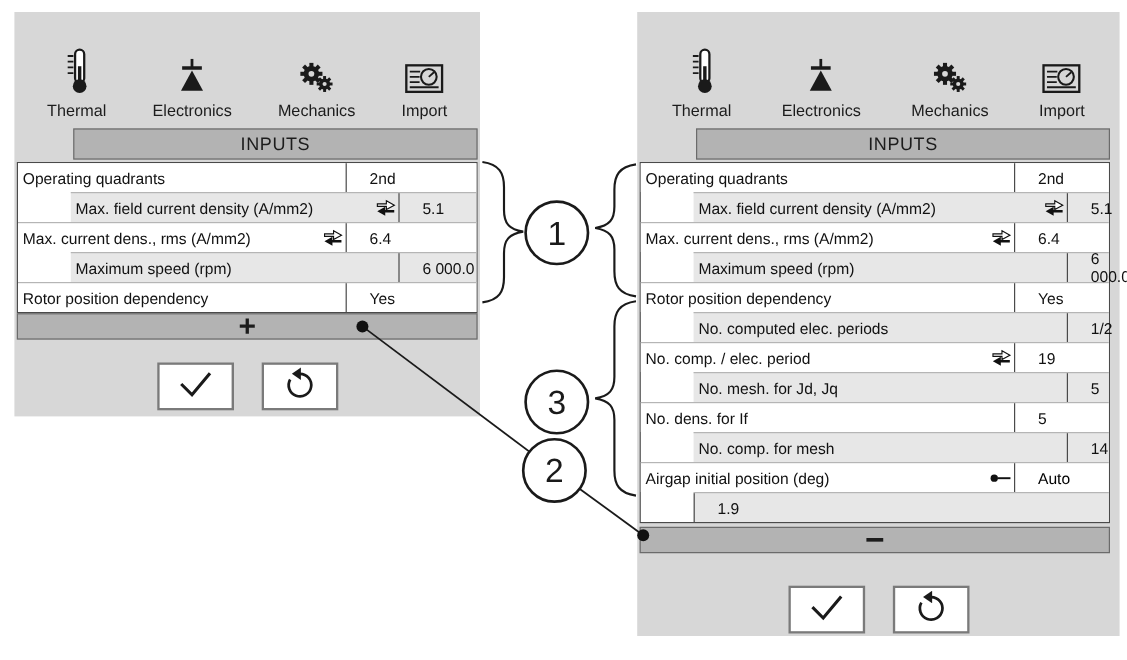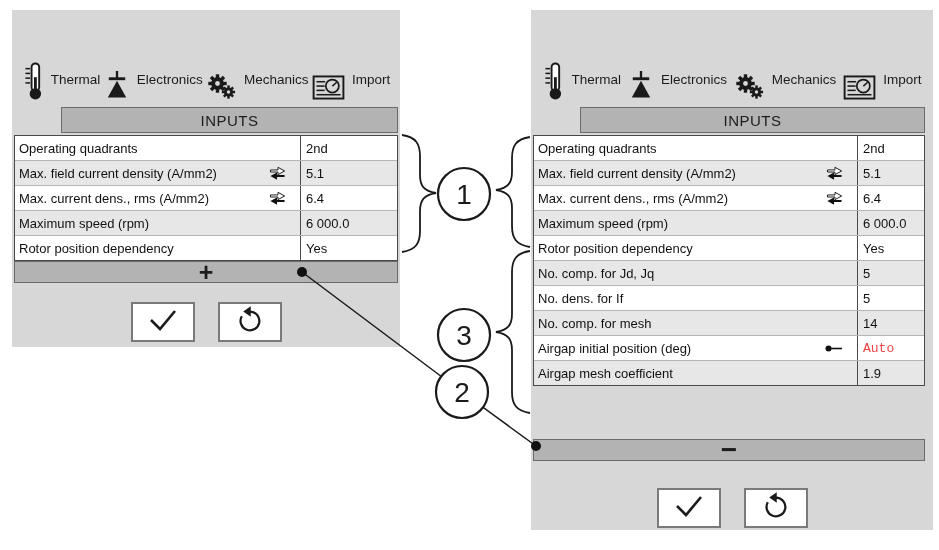--- a/index.html
+++ b/index.html
@@ -6,43 +6,43 @@
   body{
     width:939px;height:550px;position:relative;background:#ffffff;
     font-family:"Liberation Sans",sans-serif;overflow:hidden;
   }
   .panel{position:absolute;background:#d7d7d7;}
   #left-panel{left:12px;top:10px;width:388px;height:337px;}
   #right-panel{left:531px;top:10px;width:402px;height:520px;}
 
   .toolbar{position:absolute;top:8px;left:8px;right:8px;height:82px;
     display:flex;justify-content:space-around;align-items:flex-end;}
-  .tool{display:flex;flex-direction:row;align-items:center;gap:7px;cursor:default;text-align:center;}
+  .tool{display:flex;flex-direction:column;align-items:center;gap:7px;cursor:default;text-align:center;}
   .tool-icon{height:42px;display:flex;align-items:flex-end;justify-content:center;}
   .tool-label{font-size:13.5px;color:#1c1c1c;white-space:nowrap;}
 
   .inputs-header{position:absolute;top:97px;height:24px;background:#b3b3b3;
     border:1px solid #6b6b6b;display:flex;align-items:center;justify-content:center;
     font-size:15px;color:#1c1c1c;letter-spacing:0.5px;margin-left:47px;}
   #left-panel .inputs-header{left:2px;right:2px;}
   #right-panel .inputs-header{left:2px;right:8px;}
 
   .ptable{position:absolute;top:125px;border:1px solid #4a4a4a;background:#fff;}
   #left-panel .ptable{left:2px;right:2px;}
   #right-panel .ptable{left:2px;right:8px;}
   .prow{display:flex;align-items:stretch;height:24px;border-top:1px solid #b5b5b5;
-    font-size:13px;color:#111;background:#fff;gap:12px;}
+    font-size:13px;color:#111;background:#fff;}
   .prow:first-child{border-top:none;}
-  .prow.alt{background:#e7e7e7;}
+  .prow.alt{background:#e7e7e7;margin-left:44px;}
   .lbl{display:flex;align-items:center;padding-left:4px;box-sizing:border-box;flex:none;}
   #left-panel .lbl{width:273px;}
   #right-panel .lbl{width:311px;}
   .row-icon{margin-left:auto;margin-right:2px;display:flex;align-items:center;}
-  .val{flex:1;border-left:1px solid #4a4a4a;padding-left:5px;display:flex;align-items:center;}
-  .val.muted{color:#ef4444;font-family:Liberation Mono, monospace;}
+  .val{flex:1;border-left:1px solid #4a4a4a;padding-left:19px;display:flex;align-items:center;}
+  .val.muted{color:#000000;}
 
   .expander{position:absolute;background:#b3b3b3;border:1px solid #6b6b6b;
     display:flex;align-items:center;justify-content:center;color:#1c1c1c;
     font-weight:bold;cursor:pointer;}
   #left-panel .expander{left:2px;right:2px;top:251px;height:20px;font-size:25px;line-height:18px;}
   #right-panel .expander{left:2px;right:8px;top:429px;height:20px;font-size:28px;line-height:12px;}
 
   .actions{position:absolute;left:0;right:0;display:flex;justify-content:center;gap:23px;}
   #left-panel .actions{top:292px;}
   #right-panel .actions{top:478px;}
@@ -317,21 +317,39 @@
       <div class="val">6 000.0</div>
     </div>
     <div class="prow">
       <div class="lbl">
           <span>Rotor position dependency</span>
         </div>
       <div class="val">Yes</div>
     </div>
     <div class="prow alt">
       <div class="lbl">
-          <span>No. comp. for Jd, Jq</span>
+          <span>No. computed elec. periods</span>
+        </div>
+      <div class="val">1/2</div>
+    </div>
+    <div class="prow">
+      <div class="lbl">
+          <span>No. comp. / elec. period</span>
+        <span class="row-icon">
+          <svg width="17" height="15" viewBox="0 0 18 16">
+            <path d="M1.5 4.2 H9.5 V1.4 L16.6 5.3 9.5 9.2 V6.4 H1.5 Z" fill="#ffffff" stroke="#111111" stroke-width="1"></path>
+            <path d="M16.5 9.6 H8.5 V6.8 L1.4 10.7 8.5 14.6 V11.8 H16.5 Z" fill="#111111"></path>
+          </svg>
+        </span>
+      </div>
+      <div class="val">19</div>
+    </div>
+    <div class="prow alt">
+      <div class="lbl">
+          <span>No. mesh. for Jd, Jq</span>
         </div>
       <div class="val">5</div>
     </div>
     <div class="prow">
       <div class="lbl">
           <span>No. dens. for If</span>
         </div>
       <div class="val">5</div>
     </div>
     <div class="prow alt">
@@ -346,23 +364,20 @@
         <span class="row-icon">
           <svg width="19" height="9" viewBox="0 0 20 10">
             <circle cx="4.5" cy="5" r="3.4" fill="#111111"></circle>
             <rect x="7.5" y="4.1" width="12" height="1.8" fill="#111111"></rect>
           </svg>
         </span>
       </div>
       <div class="val muted">Auto</div>
     </div>
     <div class="prow alt">
-      <div class="lbl">
-          <span>Airgap mesh coefficient</span>
-        </div>
       <div class="val">1.9</div>
     </div>
   </div>
 
   <div class="expander">−</div>
 
   <div class="actions">
     <div class="btn">
       <span>
         <svg width="36" height="28" viewBox="0 0 36 28">

